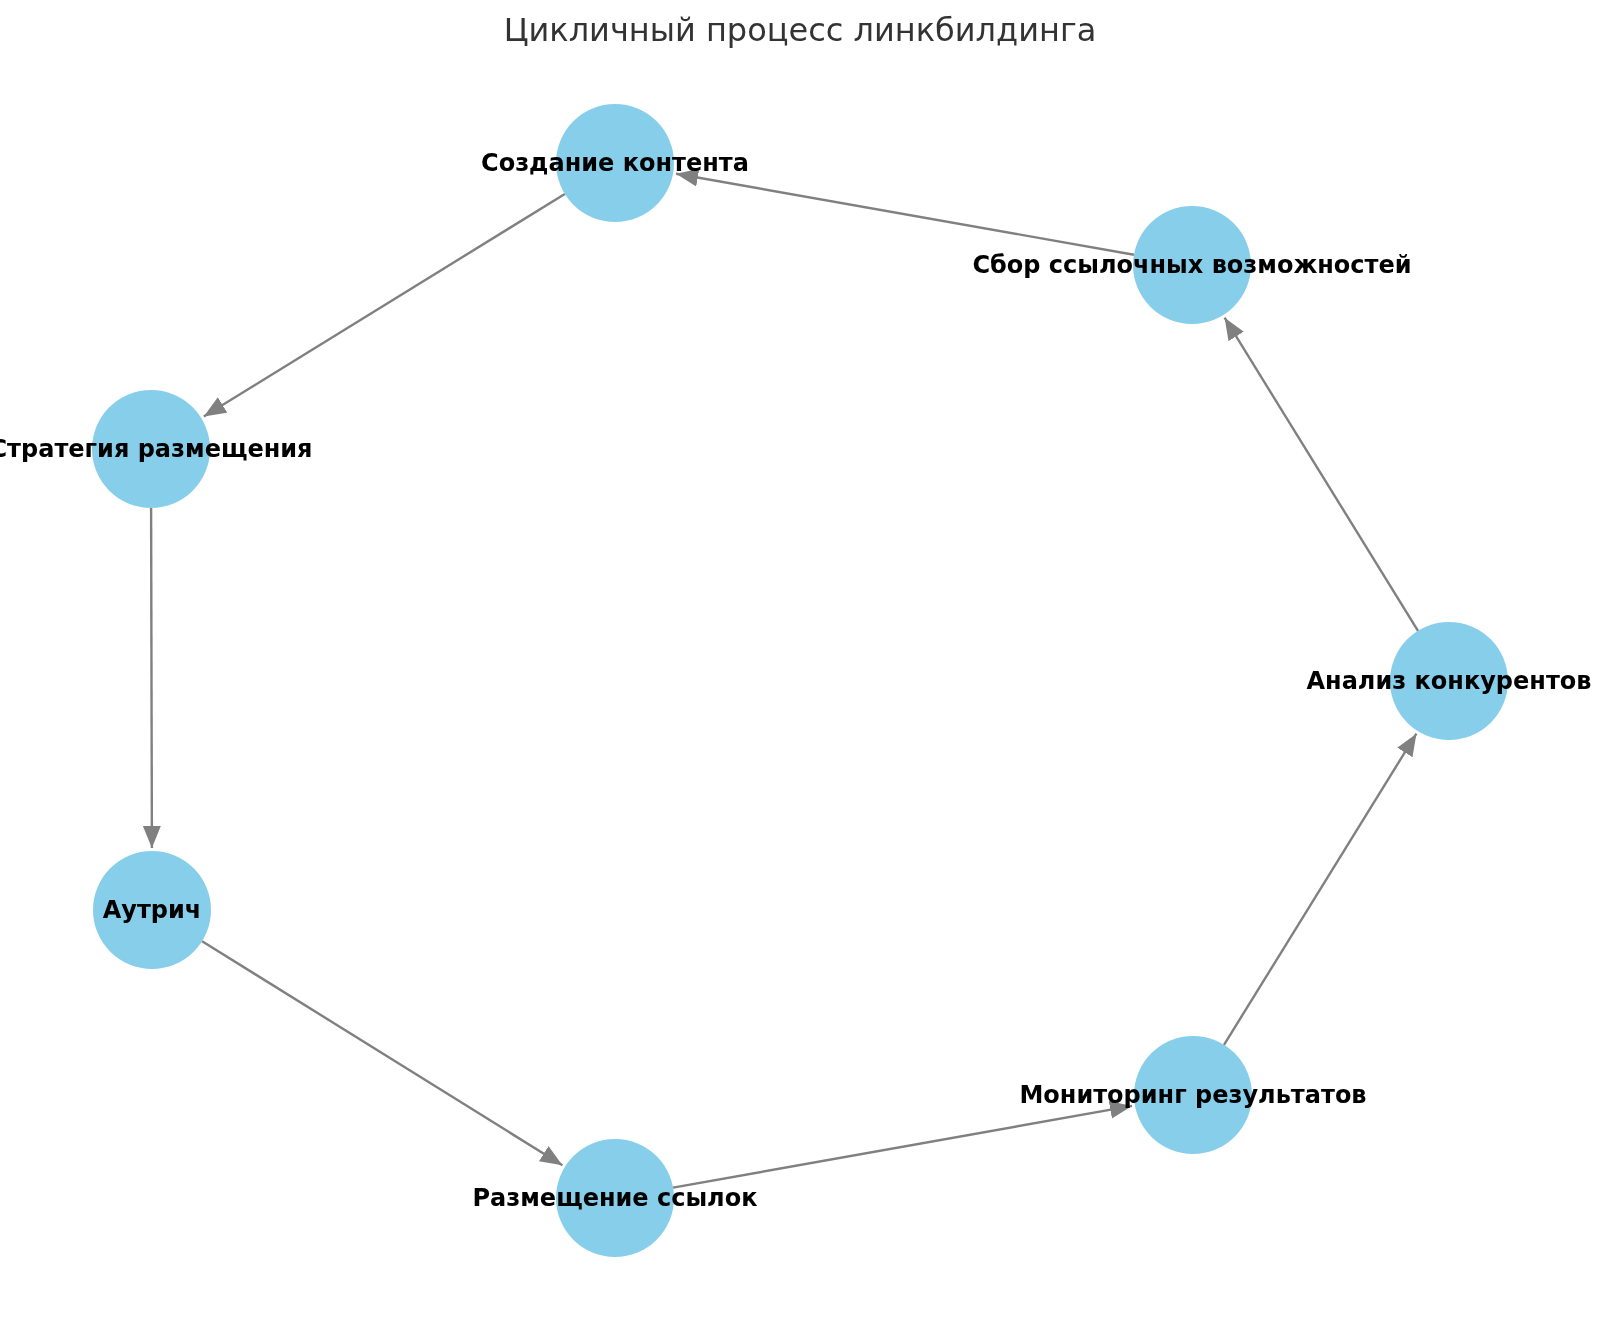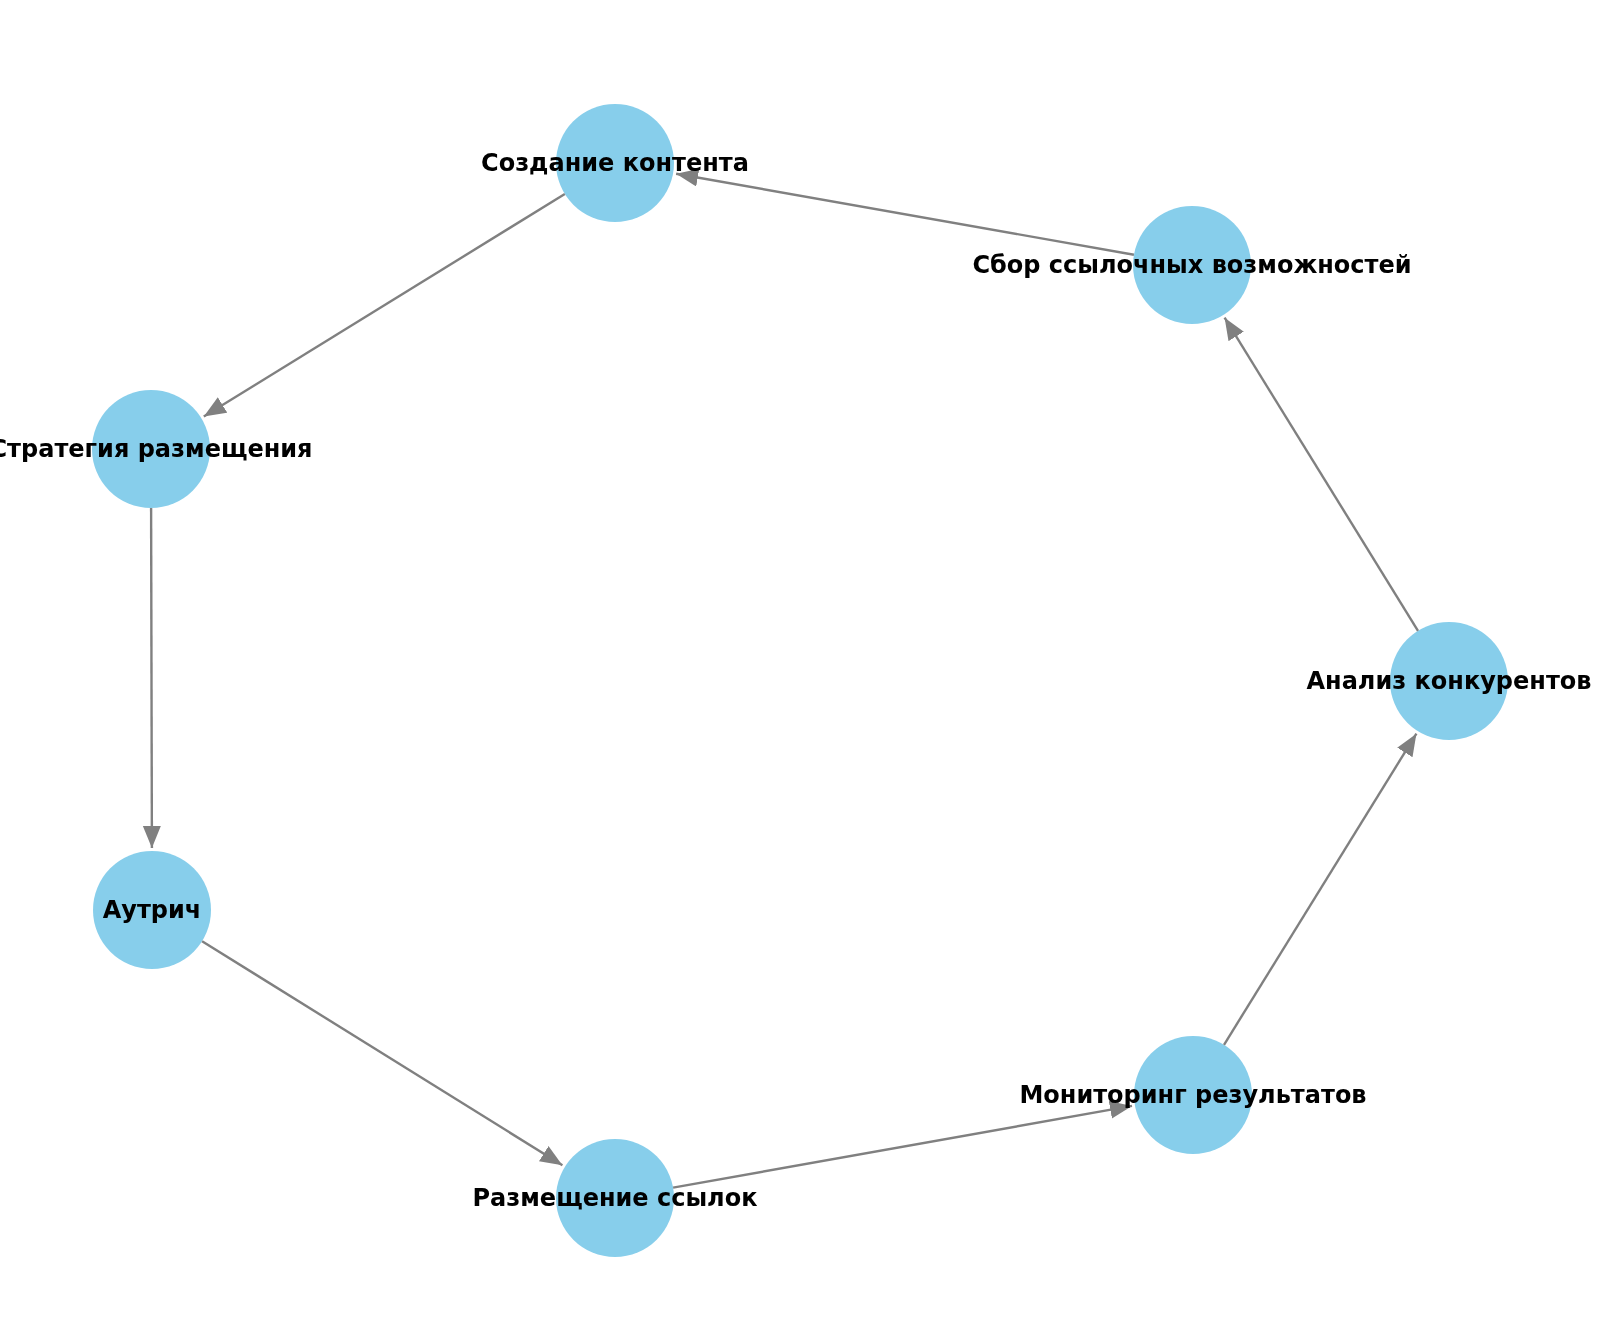--- a/index.html
+++ b/index.html
@@ -43,20 +43,21 @@
     font-size: 24px;
     font-weight: bold;
     text-anchor: middle;
     user-select: none;
   }
 </style>
 </head>
 <body>
 
 <div class="figure" style="background: rgb(255, 255, 255);">
+  <div class="figure-title" style="color: rgb(51, 51, 51);">Цикличный процесс линкбилдинга</div>
   <svg class="graph" width="1600" height="1324" viewBox="0 0 1600 1324" xmlns="http://www.w3.org/2000/svg">
     <defs>
         <marker id="arrowhead" markerUnits="userSpaceOnUse" markerWidth="24" markerHeight="20" refX="22" refY="9" orient="auto">
           <path d="M0,0 L22,9 L0,18 Z" fill="#808080"></path>
         </marker>
       </defs>
     <g>
         <circle class="node-circle" cx="615" cy="163" r="59" fill="#87CEEB"></circle>
         <circle class="node-circle" cx="1192" cy="265" r="59" fill="#87CEEB"></circle>
         <circle class="node-circle" cx="1449" cy="681" r="59" fill="#87CEEB"></circle>

